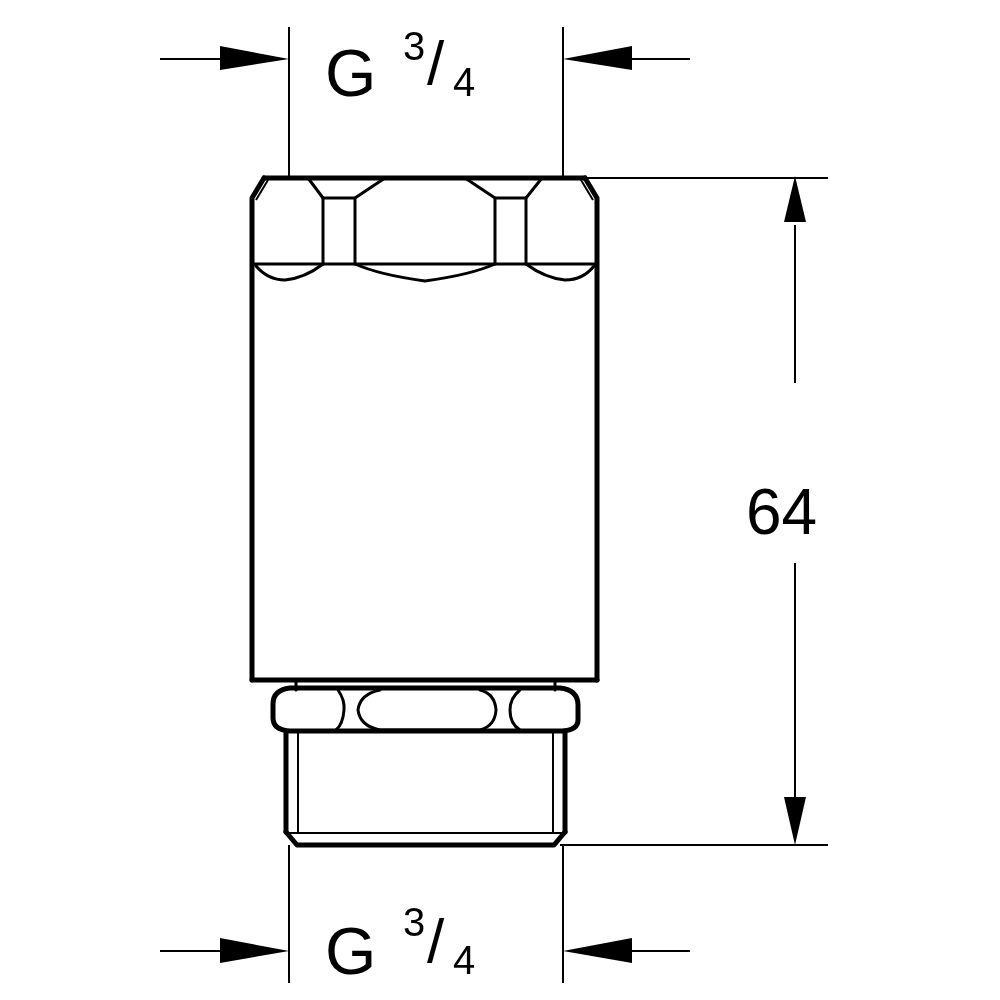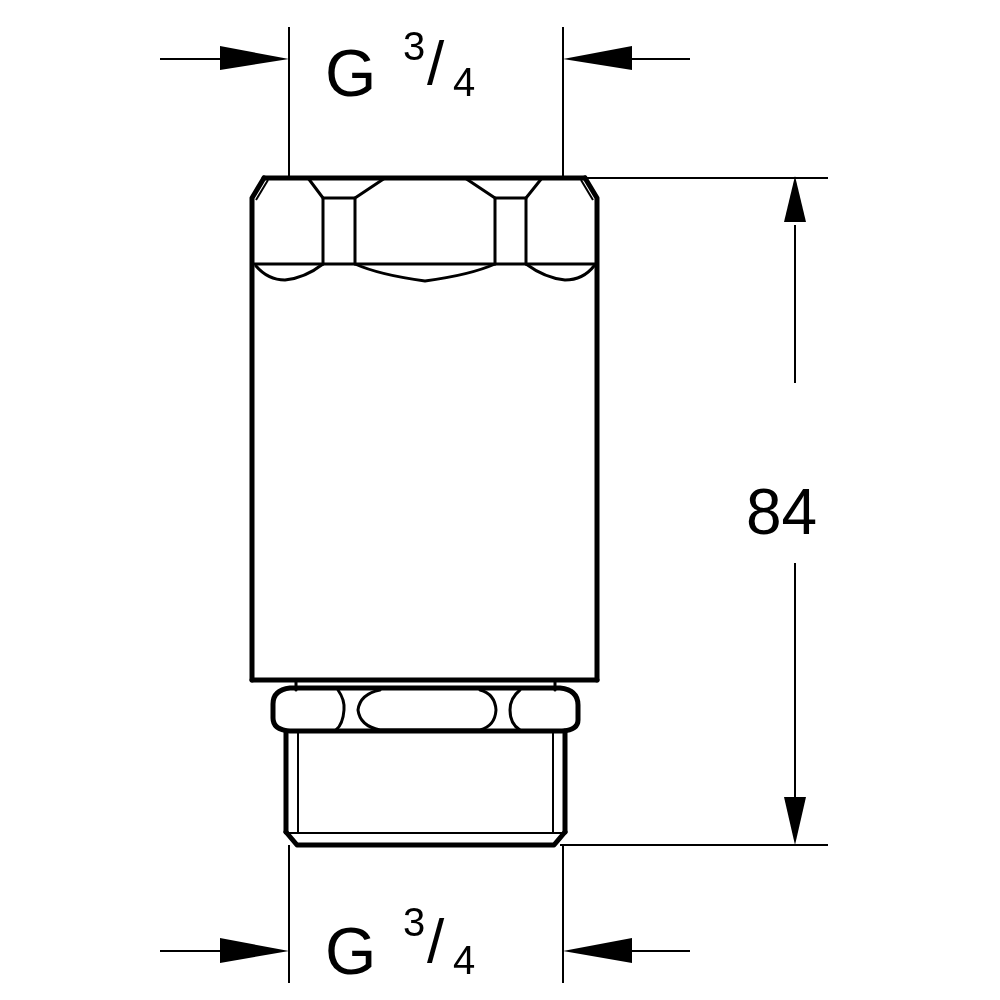--- a/index.html
+++ b/index.html
@@ -131,13 +131,13 @@
   <span class="frac-den" style="left:128px; top:30px;">4</span>
 </div>
 
 <div class="label" style="left:325px; top:908px; width:220px; height:80px;">
   <span class="g-letter" style="position:absolute; left:0; top:10px;">G</span>
   <span class="frac-num" style="left:78px; top:-6px;">3</span>
   <span class="frac-slash" style="left:102px; top:2px;">/</span>
   <span class="frac-den" style="left:128px; top:32px;">4</span>
 </div>
 
-<div class="label dim-64" style="left:746px; top:480px;">84</div>
+<div class="label dim-64" style="left:746px; top:480px;">64</div>
 
 </body></html>

